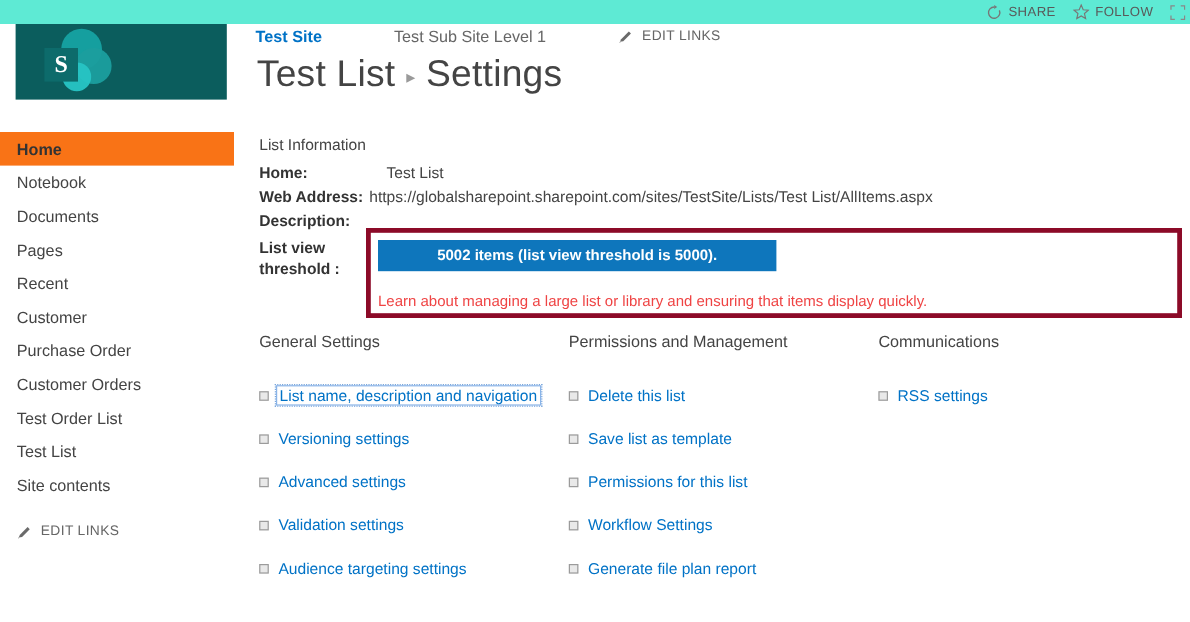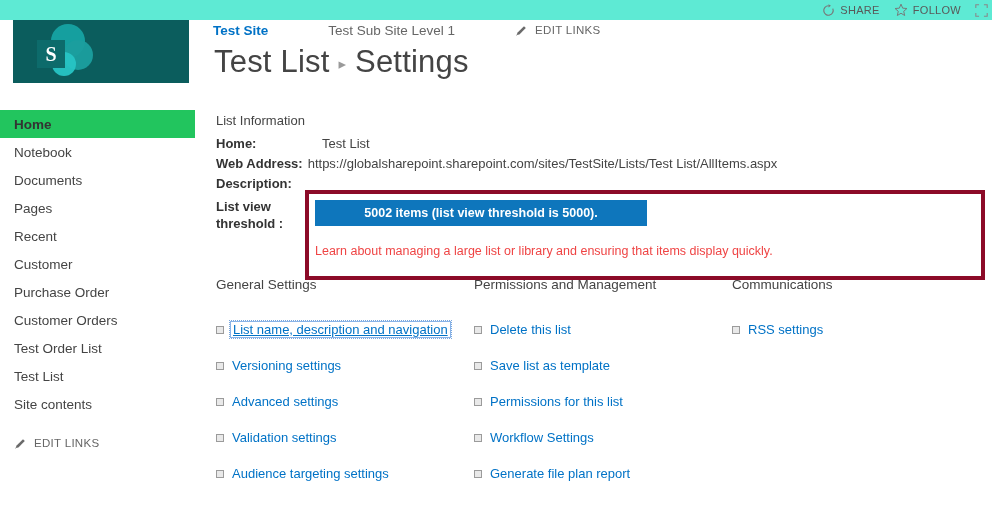--- a/index.html
+++ b/index.html
@@ -93,21 +93,21 @@
     height: 28px;
     display: flex;
     align-items: center;
     padding-left: 14px;
     color: #444444;
     font-size: 13.5px;
     cursor: pointer;
     box-sizing: border-box;
   }
   .nav-item.selected {
-    background: #22c55e;
+    background: #f97316;
     color: #333333;
     font-weight: 600;
   }
   .nav-editlinks {
     margin-top: 12px;
     height: 26px;
     display: flex;
     align-items: center;
     padding-left: 14px;
     gap: 7px;
@@ -203,21 +203,21 @@
     font-size: 13px;
     color: #333333;
     line-height: 17px;
   }
 
   
   .warnbox {
     position: absolute;
     top: 190px; left: 305px;
     width: 680px;
-    height: 90px;
+    height: 75px;
     border: 4px solid #8c0a28;
     background: #ffffff;
     box-sizing: border-box;
   }
   .warn-inner { padding: 6px 6px 0 6px; }
   .warn-btn {
     width: 332px;
     height: 26px;
     background: #0e76bc;
     color: #ffffff;
@@ -277,21 +277,20 @@
     font-size: 13px;
     color: #0072c6;
     text-decoration: none;
     cursor: pointer;
   }
   .slink.focused {
     border: 1px solid #8ab4e8;
     outline: 1px dotted #7aa7dd;
     padding: 0 2px;
     margin: -1px 0 -1px -2px;
-    text-decoration: underline;
   }
 </style>
 </head>
 <body>
 
 <div id="page">
 
   <div class="suitebar">
     <div class="suite-action">
       <span class="ico">

